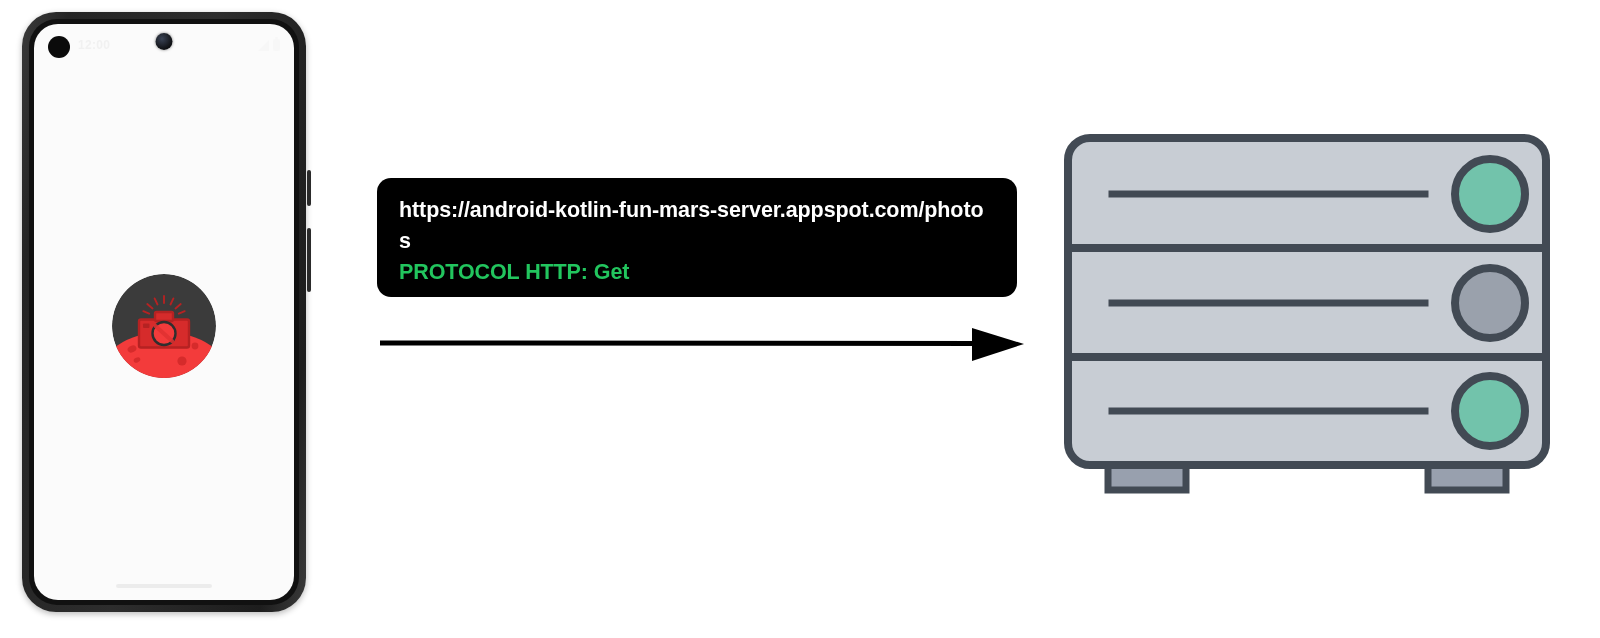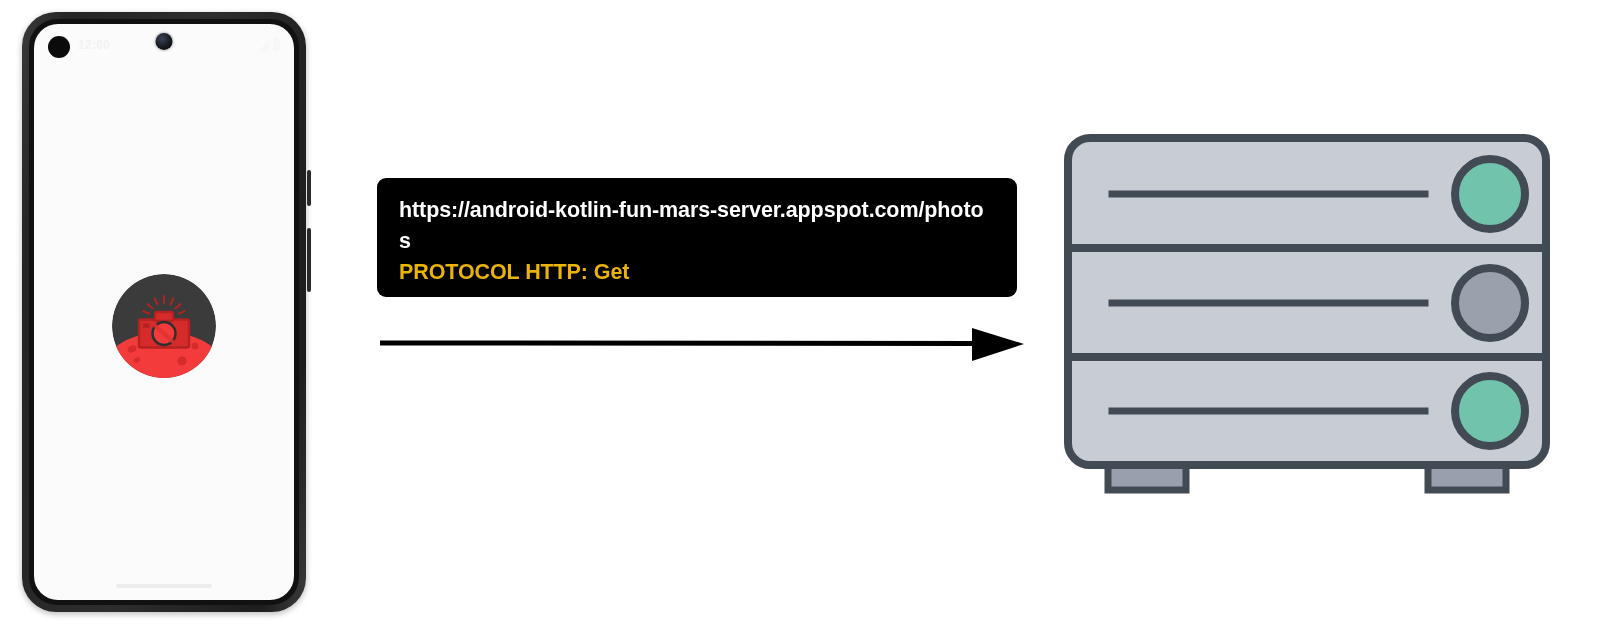--- a/index.html
+++ b/index.html
@@ -160,35 +160,35 @@
   }
 
   
   .callout {
     position: absolute;
     left: 377px;
     top: 178px;
     width: 640px;
     height: 119px;
     background: #000000;
-    border-radius: 9px;
+    border-radius: 14px;
     box-sizing: border-box;
     padding: 17px 22px 0 22px;
   }
   .callout-text {
     color: #ffffff;
     font-size: 21.5px;
     font-weight: bold;
     line-height: 31px;
     letter-spacing: -0.1px;
     word-break: break-all;
     margin: 0;
   }
   .callout-line2 {
-    color: #eab308;
+    color: #22c55e;
     font-size: 21.5px;
     font-weight: bold;
     line-height: 31px;
     letter-spacing: -0.1px;
     margin: 0;
   }
 
   
   .arrow {
     position: absolute;

